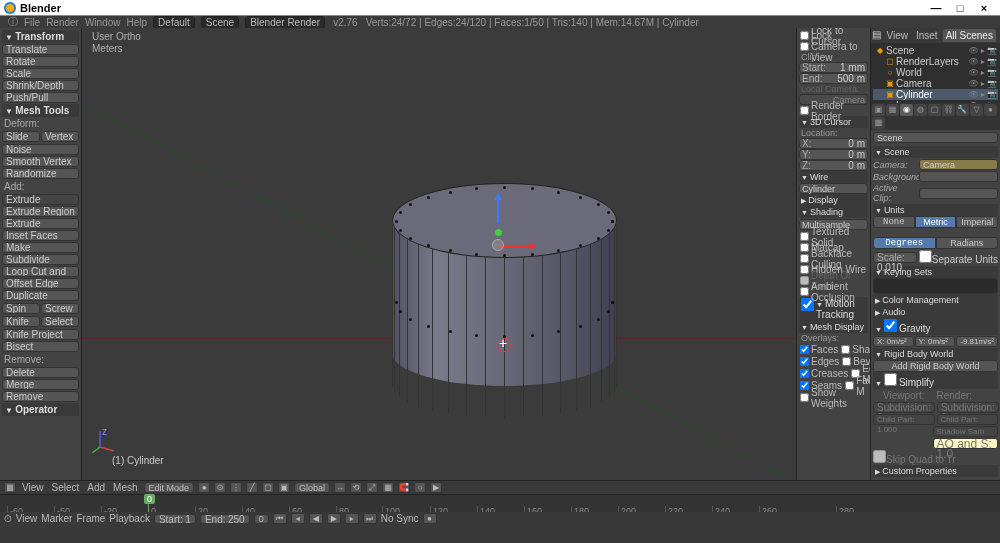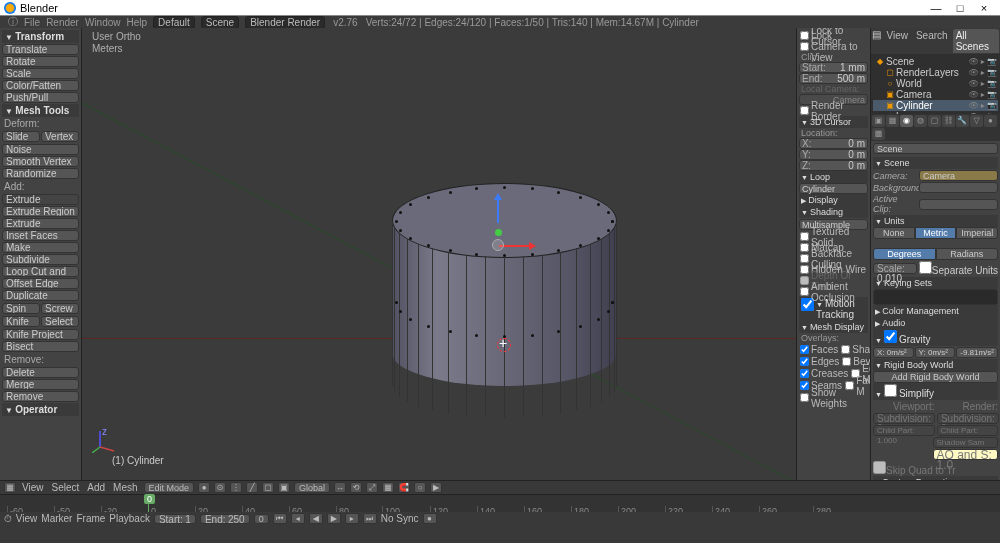--- a/index.html
+++ b/index.html
@@ -1,19 +1,19 @@
 <!DOCTYPE html>
 <html><head>
 <meta charset="utf-8">
 <style>
 * { margin: 0; padding: 0; box-sizing: border-box; font-family: sans-serif; font-size: 10px; }
 body { background: #393939; color: #ccc; width: 1000px; height: 543px; overflow: hidden; position: relative; }
 
 
-.titlebar { height: 16px; background: #fff; color: #000; display: flex; align-items: center; padding: 0 4px; border-bottom: 1px solid #888; }
+.titlebar { height: 16px; background: #fff; color: #000; display: flex; align-items: center; padding: 0 4px; border-bottom: 1px solid #888; font-weight: bold; }
 .titlebar .icon { width: 12px; height: 12px; background: radial-gradient(circle,#fa0 40%,#07f 60%); border-radius: 50%; margin-right: 4px; }
 .titlebar .title { flex: 1; font-size: 11px; }
 .titlebar .wbtn { width: 24px; text-align: center; font-size: 11px; cursor: default; }
 
 
 .infobar { height: 12px; background: #3b3b3b; color: #999; font-size: 10px; padding: 0 6px; display: flex; align-items: center; gap: 6px; }
 .infobar .pill { background: #2a2a2a; border: 1px solid #222; border-radius: 3px; padding: 0 4px; color: #bbb; }
 .infobar .seg { margin-left: 2px; }
 
 
@@ -84,21 +84,21 @@
 .propbody { flex: 1; padding: 2px; overflow: hidden; font-size: 9px; }
 .propbody .phdr { color: #ddd; padding: 1px 2px; background: #3a3a3a; font-size: 9px; cursor: default; }
 .propbody .phdr::before { content: "▼ "; font-size: 7px; }
 .propbody .phdr.closed::before { content: "▶ "; }
 .propbody .prow { display: flex; margin: 1px 0; align-items: center; gap: 2px; }
 .propbody .plbl { color: #aaa; width: 44px; font-size: 9px; font-style: italic; }
 .propbody .pfld { flex: 1; background: #555; border: 1px solid #333; border-radius: 3px; padding: 0 3px; height: 11px; font-size: 9px; line-height: 10px; color: #ccc; }
 .propbody .pbtngrp { display: flex; gap: 0; }
 .propbody .pbtn { flex: 1; background: #555; border: 1px solid #333; padding: 0 2px; height: 12px; font-size: 9px; line-height: 11px; text-align: center; color: #ccc; cursor: default; }
 .propbody .pbtn.active { background: #547cab; color: #fff; }
-.propbody .pbtn:first-child { border-radius: 3px 0 0 3px; }
+.propbody .pbtn:first-child { border-radius: 3px 0 0 3px; font-family: Liberation Mono, monospace; }
 .propbody .pbtn:last-child { border-radius: 0 3px 3px 0; }
 
 
 .vheader { height: 14px; background: #393939; border-top: 1px solid #222; display: flex; align-items: center; padding: 0 4px; gap: 4px; font-size: 10px; color: #bbb; }
 .vheader .vbtn { background: #555; border: 1px solid #333; border-radius: 3px; padding: 0 4px; height: 11px; line-height: 10px; cursor: default; font-size: 9px; }
 .vheader .vico { width: 12px; height: 11px; background: #555; border: 1px solid #333; border-radius: 2px; cursor: default; font-size: 8px; text-align: center; line-height: 10px; }
 .vheader .mitem { cursor: default; padding: 0 2px; }
 
 
 .timeline { height: 30px; background: #393939; border-top: 1px solid #222; position: relative; }
@@ -134,21 +134,21 @@
   <span class="seg">Verts:24/72 | Edges:24/120 | Faces:1/50 | Tris:140 | Mem:14.67M | Cylinder</span>
 </div>
 
 <div class="main">
 
   <div class="leftpanel">
     <div class="hdr">Transform</div>
     <div class="btn">Translate</div>
     <div class="btn">Rotate</div>
     <div class="btn">Scale</div>
-    <div class="btn">Color/Fatten</div>
+    <div class="btn">Shrink/Depth</div>
     <div class="btn">Push/Pull</div>
 
     <div class="hdr">Mesh Tools</div>
     <div class="lbl">Deform:</div>
     <div class="btn2">
       <div class="btn">Slide Ed</div>
       <div class="btn">Vertex</div>
     </div>
     <div class="btn">Noise</div>
     <div class="btn">Smooth Vertex</div>
@@ -296,21 +296,21 @@
         <input type="checkbox" style="">
         <span>Render Border</span>
       </div>
 
     <div class="shdr">3D Cursor</div>
     <div class="txt">Location:</div>
     <div class="fld"><span class="lab">X:</span><span>0 m</span></div>
     <div class="fld"><span class="lab">Y:</span><span>0 m</span></div>
     <div class="fld"><span class="lab">Z:</span><span>0 m</span></div>
 
-    <div class="shdr">Loop</div>
+    <div class="shdr">Wire</div>
     <div class="fld" style="text-align:left">Cylinder</div>
 
     <div class="shdr closed">Display</div>
     <div class="shdr">Shading</div>
     <div class="btn">Multisample</div>
     <div class="chk">
         <input type="checkbox" style="">
         <span>Textured Solid</span>
       </div>
     <div class="chk">
@@ -380,21 +380,21 @@
     <div class="chk">
         <input type="checkbox" style="">
         <span>Show Weights</span>
       </div>
   </div>
 
   <div class="props">
     <div class="searchbar">
       <span>▤</span>
       <span class="sb">View</span>
-      <span class="sb">Search</span>
+      <span class="sb">Inset</span>
       <span class="sb active">All Scenes</span>
     </div>
     <div class="outliner" id="outliner-list">
         <div class="orow" style="padding-left: 2px;">
           <span class="oico">◆</span>
           <span class="otxt">Scene</span>
           <span class="oex">👁 ▸ 📷</span>
         </div>
         <div class="orow" style="padding-left: 12px;">
           <span class="oico">▢</span>
@@ -478,22 +478,22 @@
         <div class="pfld" style="font-size:8px">X: 0m/s²</div>
         <div class="pfld" style="font-size:8px">Y: 0m/s²</div>
         <div class="pfld" style="font-size:8px">-9.81m/s²</div>
       </div>
 
       <div class="phdr">Rigid Body World</div>
       <div class="pbtn" style="border-radius:3px;text-align:center">Add Rigid Body World</div>
 
       <div class="phdr"><input type="checkbox" style="margin-right: 2px;"><span>Simplify</span></div>
       <div class="prow" style="color:#777">
-          <span style="flex:1;text-align:right">Viewport:</span>
-          <span style="flex:1;text-align:right">Render:</span>
+          <span style="flex:1;text-align:center">Viewport:</span>
+          <span style="flex:1;text-align:left">Render:</span>
         </div>
       <div class="prow">
           <div class="pfld dim" style="background:#444;color:#777"><span style="float:left">Subdivision:</span><span>6</span></div>
           <div class="pfld dim" style="background:#444;color:#777"><span style="float:left">Subdivision:</span><span>6</span></div>
         </div>
       <div class="prow">
           <div class="pfld dim" style="background:#444;color:#777;font-size:8px">Child Part: 1.000</div>
           <div class="pfld dim" style="background:#444;color:#777;font-size:8px">Child Part: 1.000</div>
         </div>
       <div class="prow">
@@ -547,21 +547,21 @@
       <div class="tick" style="left: 336px;">80</div>
       <div class="tick" style="left: 382px;">100</div>
       <div class="tick" style="left: 430px;">120</div>
       <div class="tick" style="left: 477px;">140</div>
       <div class="tick" style="left: 524px;">160</div>
       <div class="tick" style="left: 571px;">180</div>
       <div class="tick" style="left: 618px;">200</div>
       <div class="tick" style="left: 665px;">220</div>
       <div class="tick" style="left: 712px;">240</div>
       <div class="tick" style="left: 759px;">260</div>
-      <div class="tick" style="left: 813px;">280</div>
+      <div class="tick" style="left: 836px;">280</div>
     </div>
   <div class="cursor"></div>
   <div class="tbar">
     <span class="vico">⏱</span>
     <span class="mitem">View</span>
     <span class="mitem">Marker</span>
     <span class="mitem">Frame</span>
     <span class="mitem">Playback</span>
     <span class="tfld"><span>Start:</span> <span>1</span></span>
     <span class="tfld"><span>End:</span> <span>250</span></span>

